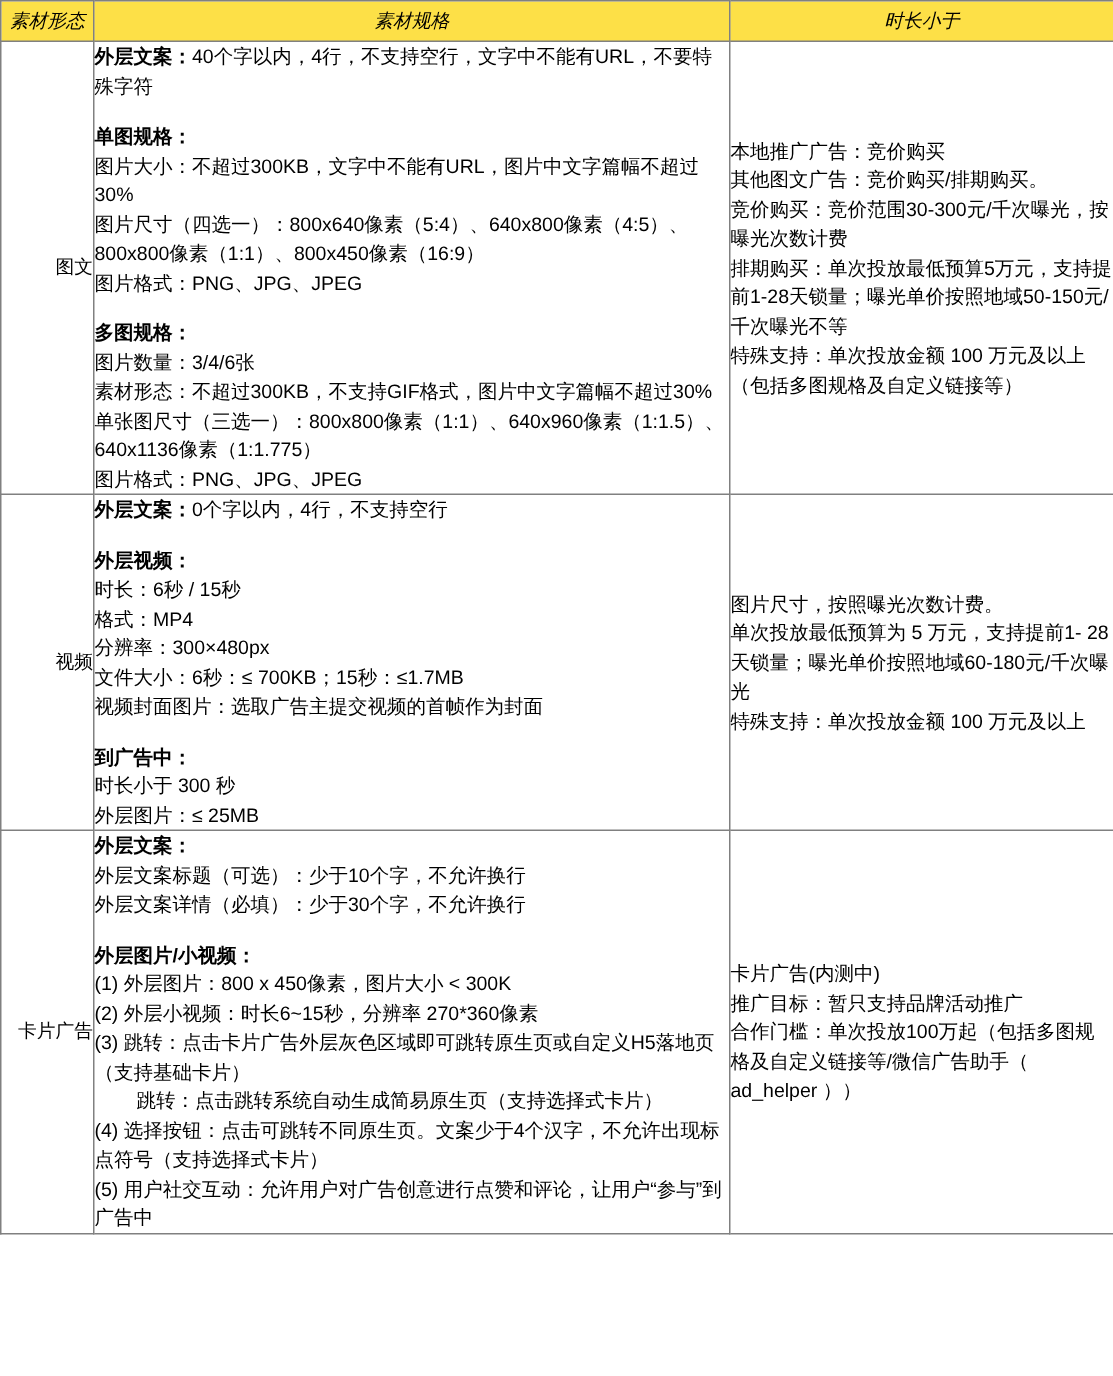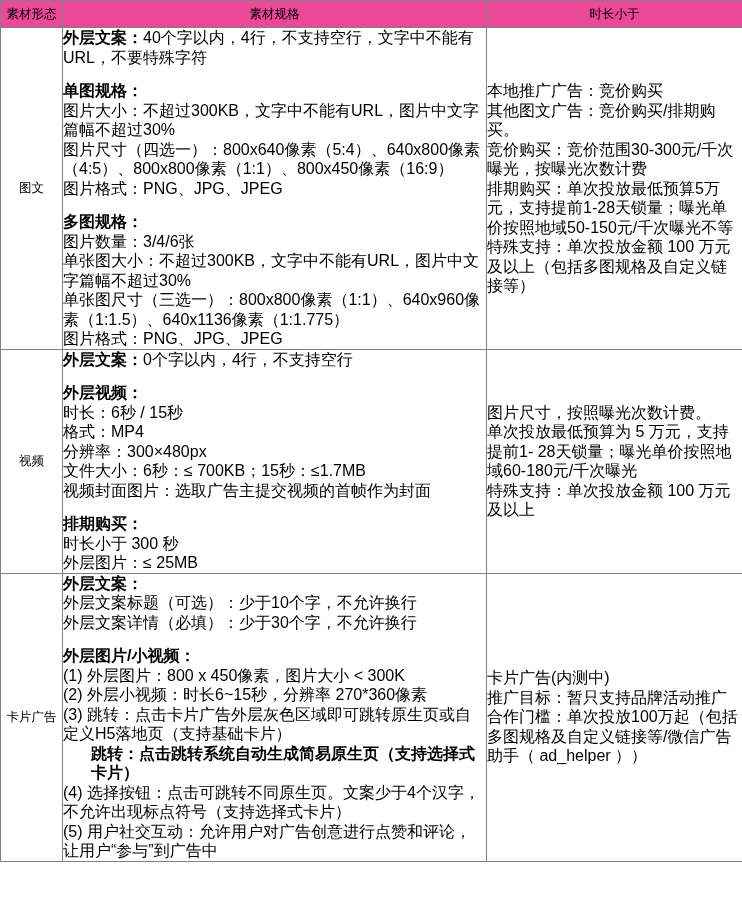--- a/index.html
+++ b/index.html
@@ -20,51 +20,52 @@
     border-collapse: collapse;
     table-layout: fixed;
   }
   table.spec-table th,
   table.spec-table td {
     border: 1px solid #808080;
     vertical-align: middle;
     padding: 0;
   }
   thead th {
-    background: #ec4899;
+    background: #fde047;
     font-weight: normal;
     font-size: 12.5px;
     text-align: center;
     height: 26px;
     line-height: 26px;
     padding: 0 2px;
+    font-style: italic;
   }
   col.c1 { width: 62px; }
   col.c2 { width: 424px; }
   col.c3 { width: 256px; }
 
   td.cat {
-    text-align: center;
+    text-align: right;
     vertical-align: middle;
     font-size: 12.5px;
   }
   td.detail, td.sale {
     vertical-align: top;
     padding: 7px 8px 9px 8px;
-    font-size: 16px;
+    font-size: 13px;
     line-height: 19.5px;
   }
   td.sale {
     vertical-align: middle;
     padding: 6px 8px;
   }
   .bold { font-weight: bold; }
   .blk { margin: 0; }
   .spacer { height: 14px; }
-  .indent { display: block; padding-left: 28px; font-weight: bold; }
+  .indent { display: block; padding-left: 28px; }
 </style>
 </head>
 <body>
 
 <table class="spec-table">
   <colgroup>
     <col class="c1">
       <col class="c2">
       <col class="c3">
   </colgroup>
@@ -81,21 +82,21 @@
       <td class="detail">
           <div class="blk"><span class="bold">外层文案：</span>40个字以内，4行，不支持空行，文字中不能有URL，不要特殊字符</div>
           <div class="spacer"></div>
           <div class="blk"><span class="bold">单图规格：</span></div>
           <div class="blk">图片大小：不超过300KB，文字中不能有URL，图片中文字篇幅不超过30%</div>
           <div class="blk">图片尺寸（四选一）：800x640像素（5:4）、640x800像素（4:5）、800x800像素（1:1）、800x450像素（16:9）</div>
           <div class="blk">图片格式：PNG、JPG、JPEG</div>
           <div class="spacer"></div>
           <div class="blk"><span class="bold">多图规格：</span></div>
           <div class="blk">图片数量：3/4/6张</div>
-          <div class="blk">单张图大小：不超过300KB，文字中不能有URL，图片中文字篇幅不超过30%</div>
+          <div class="blk">素材形态：不超过300KB，不支持GIF格式，图片中文字篇幅不超过30%</div>
           <div class="blk">单张图尺寸（三选一）：800x800像素（1:1）、640x960像素（1:1.5）、640x1136像素（1:1.775）</div>
           <div class="blk">图片格式：PNG、JPG、JPEG</div>
         </td>
       <td class="sale">
           <div class="blk">本地推广广告：竞价购买</div>
           <div class="blk">其他图文广告：竞价购买/排期购买。</div>
           <div class="blk">竞价购买：竞价范围30-300元/千次曝光，按曝光次数计费</div>
           <div class="blk">排期购买：单次投放最低预算5万元，支持提前1-28天锁量；曝光单价按照地域50-150元/千次曝光不等</div>
           <div class="blk">特殊支持：单次投放金额 100 万元及以上（包括多图规格及自定义链接等）</div>
         </td>
@@ -105,21 +106,21 @@
       <td class="detail">
           <div class="blk"><span class="bold">外层文案：</span>0个字以内，4行，不支持空行</div>
           <div class="spacer"></div>
           <div class="blk"><span class="bold">外层视频：</span></div>
           <div class="blk">时长：6秒 / 15秒</div>
           <div class="blk">格式：MP4</div>
           <div class="blk">分辨率：300×480px</div>
           <div class="blk">文件大小：6秒：≤ 700KB；15秒：≤1.7MB</div>
           <div class="blk">视频封面图片：选取广告主提交视频的首帧作为封面</div>
           <div class="spacer"></div>
-          <div class="blk"><span class="bold">排期购买：</span></div>
+          <div class="blk"><span class="bold">到广告中：</span></div>
           <div class="blk">时长小于 300 秒</div>
           <div class="blk">外层图片：≤ 25MB</div>
         </td>
       <td class="sale">
           <div class="blk">图片尺寸，按照曝光次数计费。</div>
           <div class="blk">单次投放最低预算为 5 万元，支持提前1- 28天锁量；曝光单价按照地域60-180元/千次曝光</div>
           <div class="blk">特殊支持：单次投放金额 100 万元及以上</div>
         </td>
     </tr>
     <tr>

